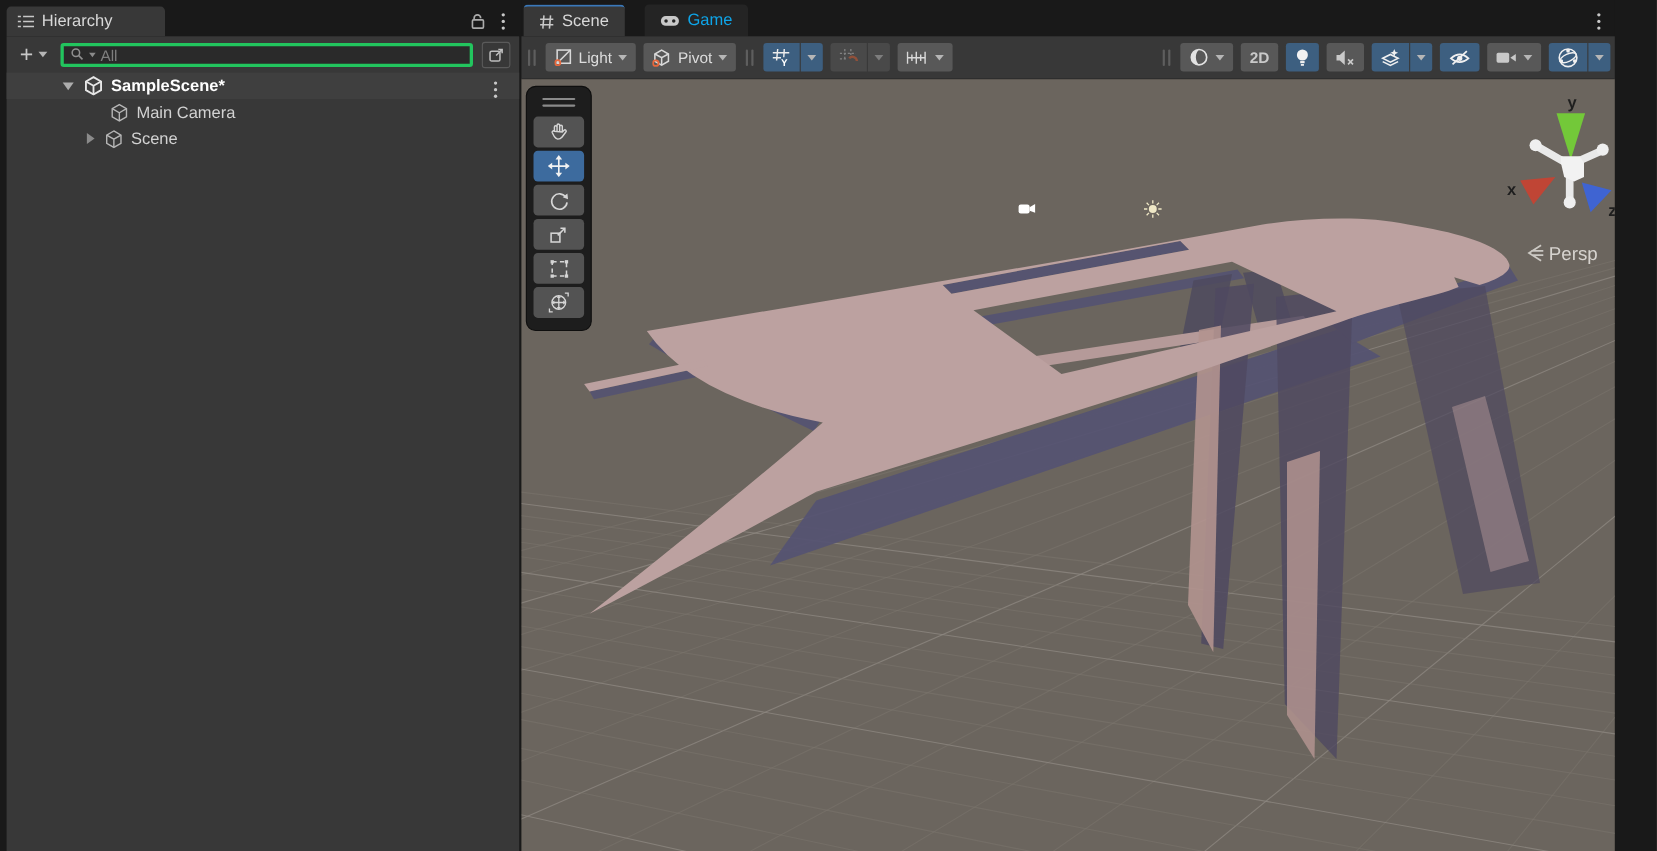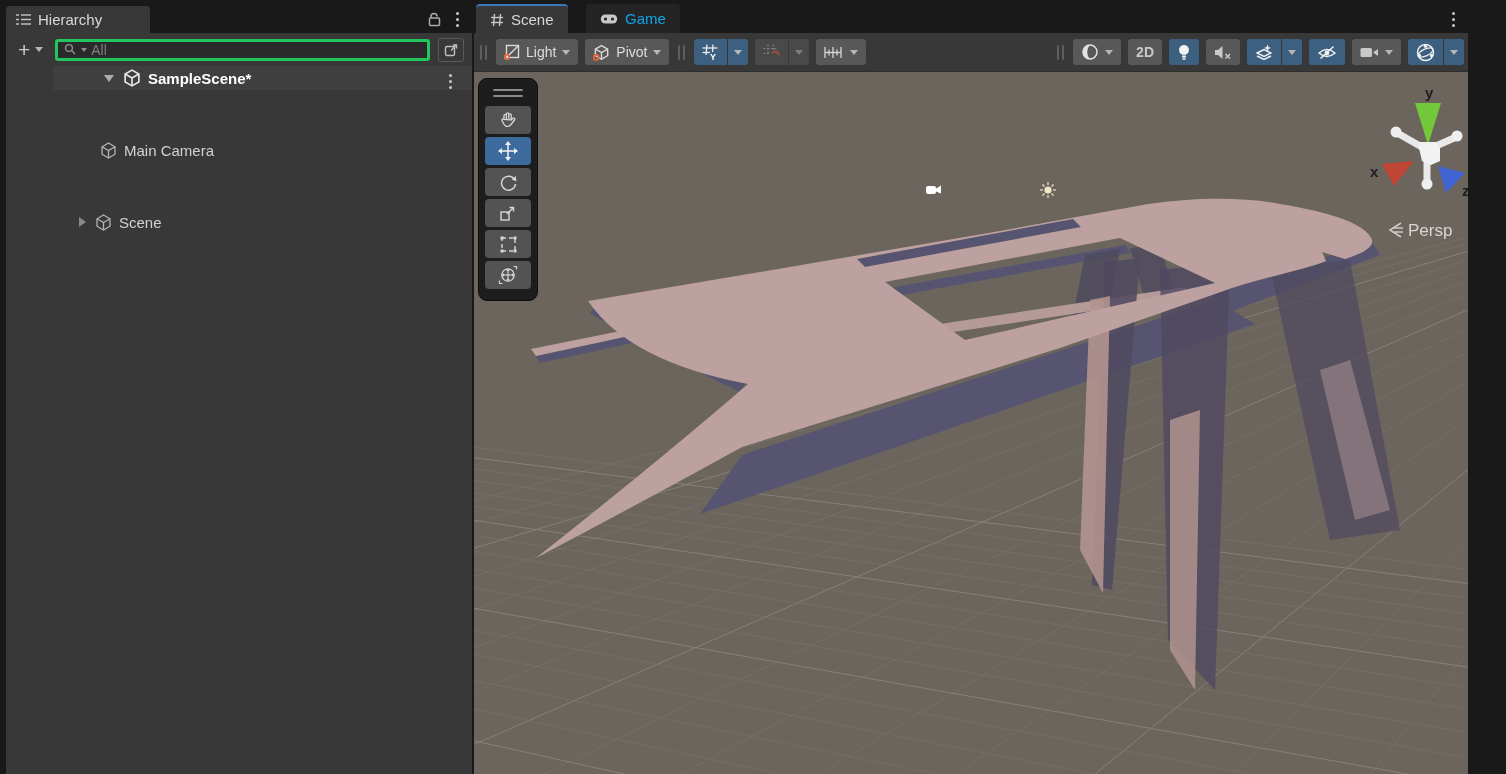--- a/index.html
+++ b/index.html
@@ -22,22 +22,22 @@
   .addbtn .plus { font-size:21px; line-height:16px; font-weight:400; }
   .caret { width:0; height:0; border-left:4px solid transparent; border-right:4px solid transparent; border-top:5px solid #B6B6B6; }
   .searchbox { flex:1; height:22px; background:#2A2A2A; border:3px solid #22c55e; border-radius:3px;
     display:flex; align-items:center; padding:0 6px; gap:4px; }
   .searchbox input { flex:1; background:transparent; border:none; outline:none; color:#CCC; font-size:14px; }
   .searchbox input::placeholder { color:#7E7E7E; }
   .mini-caret { width:0;height:0;border-left:3px solid transparent;border-right:3px solid transparent;border-top:4px solid #8a8a8a; }
   .pickbtn { width:26px; height:24px; border:1px solid #5A5A5A; border-radius:3px; display:flex; align-items:center; justify-content:center; cursor:pointer; }
   .tree { position:absolute; left:0; top:33px; right:0; bottom:0; }
   .trow { height:24px; display:flex; align-items:center; color:#D2D2D2; font-size:15px; position:relative; }
-  .trow.root { background:#3F3F3F; color:#FFFFFF; font-weight:bold; padding-left:51px;margin-left:47px; }
-  .trow.child { padding-left:94px;margin-top:48px; }
+  .trow.root { background:#3F3F3F; color:#FFFFFF; font-weight:bold; padding-left:51px; }
+  .trow.child { padding-left:94px; }
   .trow.child.collapsible { padding-left:73px; }
   .tri-down { width:0;height:0;border-left:5px solid transparent;border-right:5px solid transparent;border-top:7px solid #ADADAD; margin-right:9px; }
   .tri-right { width:0;height:0;border-top:5px solid transparent;border-bottom:5px solid transparent;border-left:7px solid #8A8A8A; margin-right:9px; }
   .obj-icon { margin-right:7px; display:flex; }
   .row-kebab { position:absolute; right:17px; top:5px; }
 
   
   .spanel { position:absolute; left:474px; top:0; right:0; height:774px; }
   .stabbar { position:absolute; left:0; top:0; right:0; height:33px; background:#191919; }
   .stab { position:absolute; top:4px; height:29px; display:flex; align-items:center; gap:7px;

